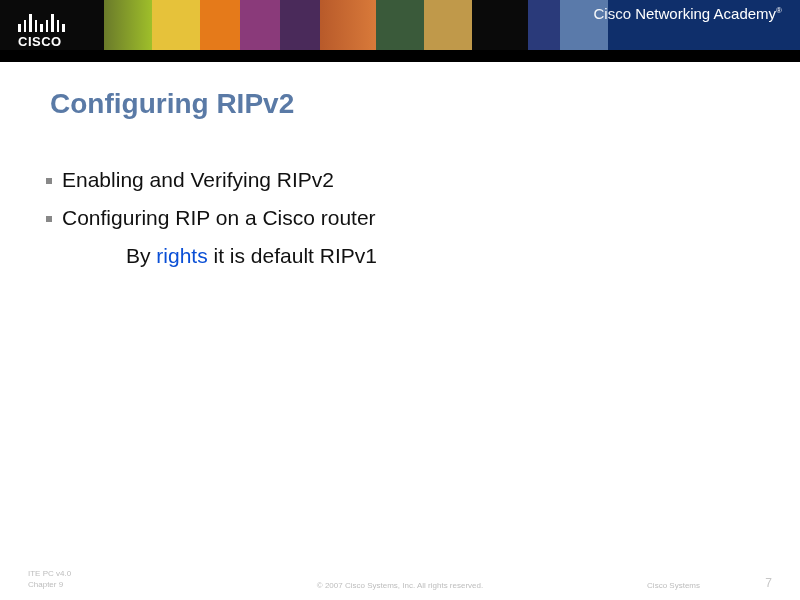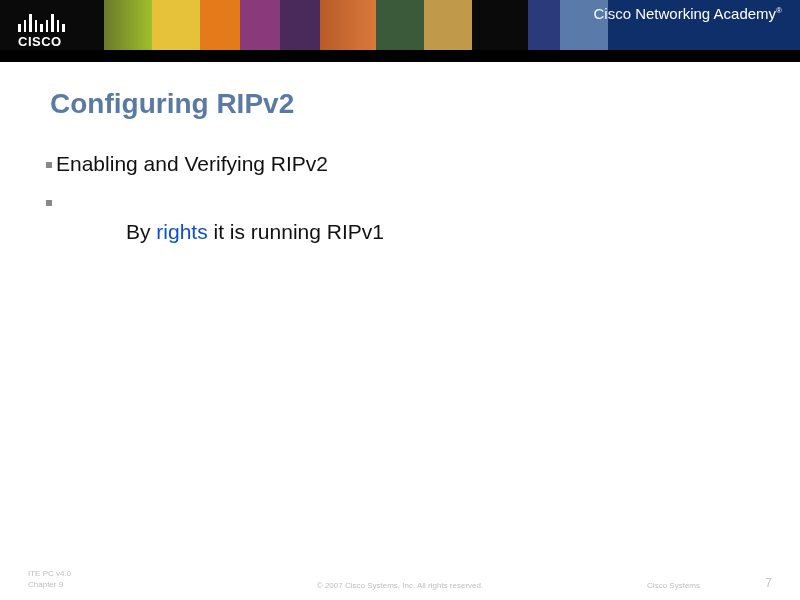--- a/index.html
+++ b/index.html
@@ -86,30 +86,30 @@
   .content {
     position: absolute;
     left: 40px;
     right: 40px;
     top: 88px;
   }
   .slide-title {
     color: #5a7aa6;
     font-size: 28px;
     font-weight: bold;
-    margin-bottom: 32px;
+    margin-bottom: 48px;
     margin-left: 10px;
   }
   .bullet {
     font-size: 21px;
     color: #111;
     margin-bottom: 14px;
     display: flex;
     align-items: flex-start;
-    gap: 4px;
+    gap: 10px;
     margin-left: 6px;
   }
   .bullet-marker {
     width: 6px;
     height: 6px;
     background: #888;
     margin-top: 10px;
     flex-shrink: 0;
   }
   .sub-line {
@@ -179,24 +179,25 @@
 <div class="content">
   <div class="slide-title">Configuring RIPv2</div>
 
   <div class="bullet">
     <div class="bullet-marker"></div>
     <div>Enabling and Verifying RIPv2</div>
   </div>
 
   <div class="bullet">
     <div class="bullet-marker"></div>
+    <div>Configuring RIP on a Cisco router</div>
   </div>
 
   <div class="sub-line">
-    <span>By </span><span class="highlight">rights</span><span> it is running RIPv1</span>
+    <span>By </span><span class="highlight">rights</span><span> it is default RIPv1</span>
   </div>
 </div>
 
 <div class="footer">
   <div class="left">
     <div>ITE PC v4.0</div>
     <div>Chapter 9</div>
   </div>
   <div class="center">© 2007 Cisco Systems, Inc. All rights reserved.</div>
   <div class="right1">Cisco Systems</div>

